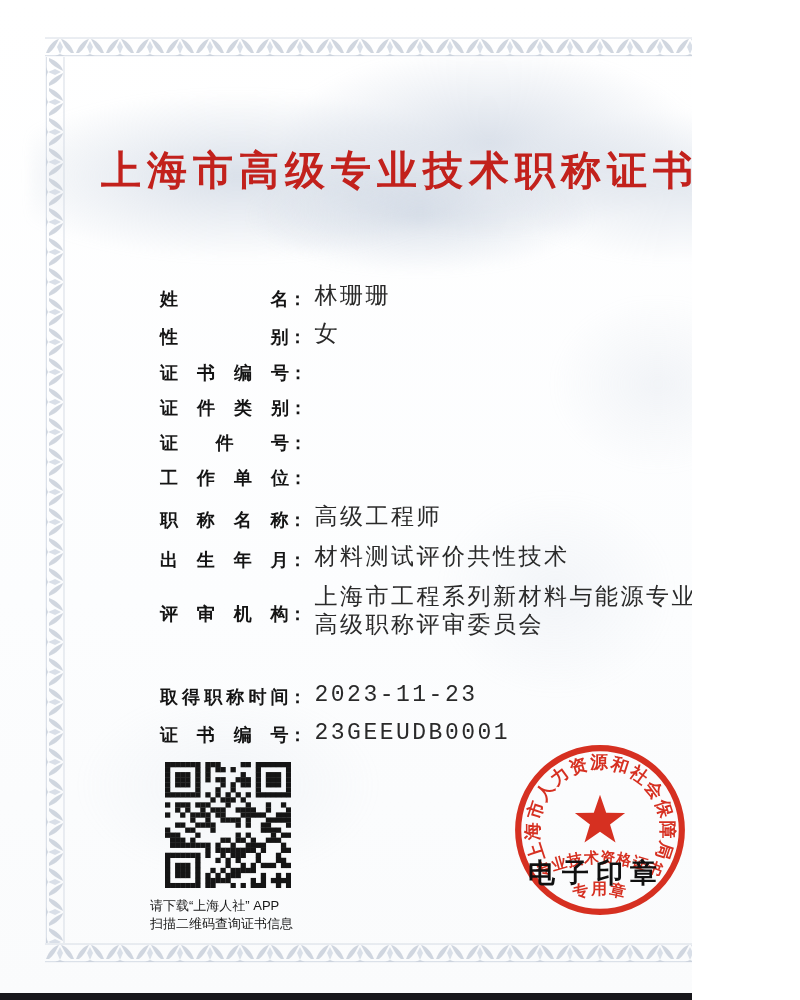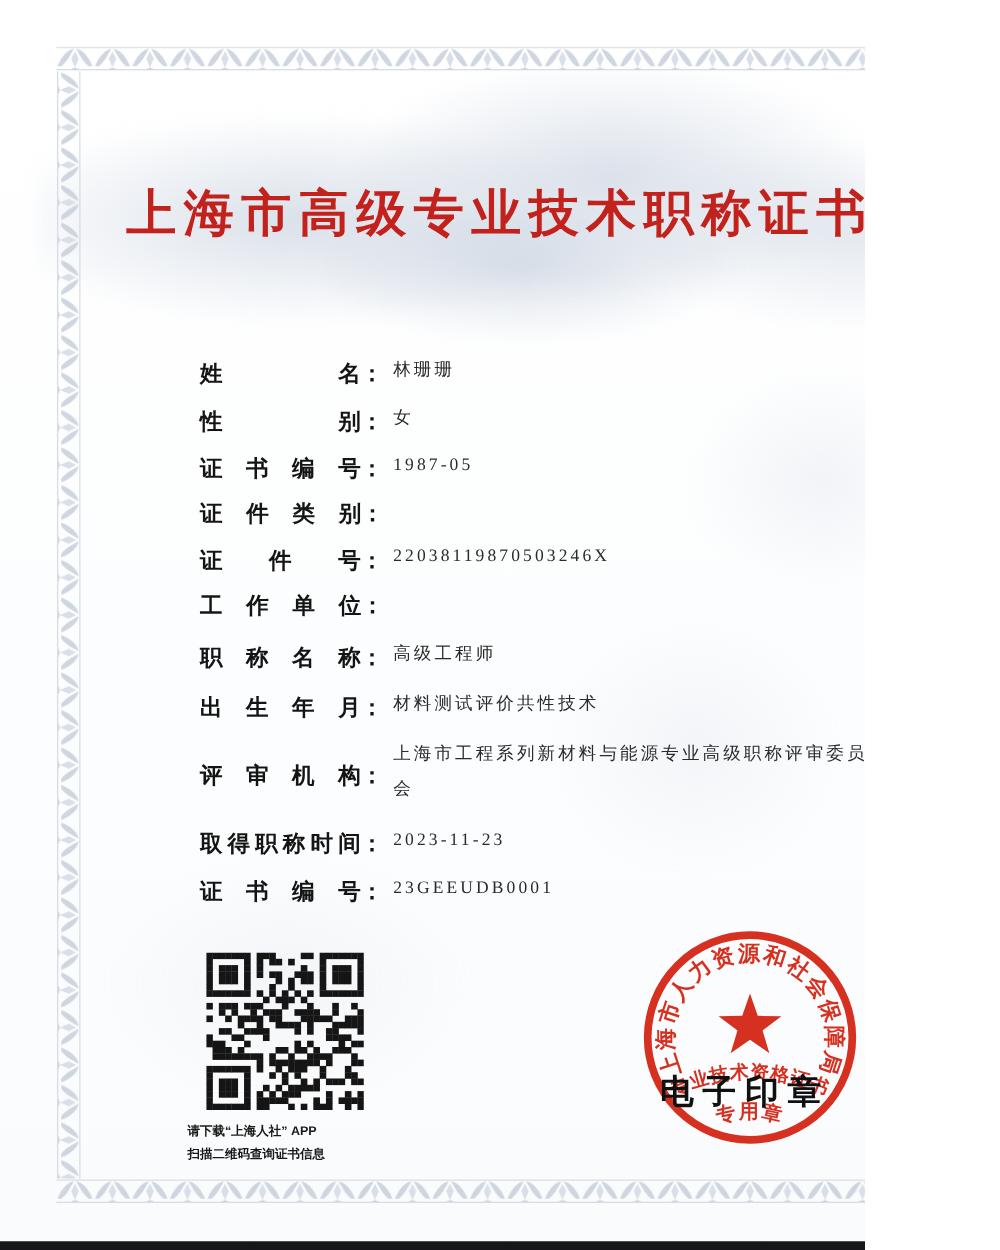--- a/index.html
+++ b/index.html
@@ -38,30 +38,30 @@
 
   .cert-title{position:absolute;left:0;top:143px;width:800px;text-align:center;
     font-size:40px;font-weight:bold;letter-spacing:6px;color:var(--title-red);
     font-family:"Liberation Sans",sans-serif;}
 
   .fields{position:absolute;left:160px;top:286px;width:545px;}
   .row{display:flex;align-items:center;margin-bottom:13px;}
   .row .lab{width:129px;font-weight:bold;font-size:18px;line-height:22px;color:var(--label-text);
     text-align:justify;text-align-last:justify;text-justify:inter-character;}
   .row .colon{font-weight:bold;font-size:18px;line-height:22px;color:var(--label-text);margin:0 8px 0 0;}
-  .row .val{width:392px;font-size:14px;line-height:28px;letter-spacing:2.5px;color:var(--value-text);
-    font-family:Liberation Serif, serif;margin-top:-3px;}
+  .row .val{width:392px;font-size:23px;line-height:28px;letter-spacing:2.5px;color:var(--value-text);
+    font-family:Liberation Mono, monospace;margin-top:-3px;}
   .gap-lg{margin-top:18px;}
-  .gap-md{margin-top:16px;}
+  .gap-md{margin-top:44px;}
   .g2{margin-bottom:15px;}
 
   .qr-block{position:absolute;left:150px;top:762px;width:190px;}
   .qr-svg{display:block;margin-left:15px;width:126px;height:126px;}
   svg.qr-svg rect{fill:var(--qr-dark);}
-  .qr-caption{margin-top:9px;font-size:10px;line-height:18px;font-weight:bold;color:#181818;}
+  .qr-caption{margin-top:9px;font-size:13px;line-height:18px;font-weight:normal;color:#181818;}
 
   .seal{position:absolute;left:512px;top:742px;width:176px;height:176px;}
   .seal-ring{fill:none;stroke:var(--seal-red);stroke-width:7;}
   .seal-star{fill:var(--seal-red);}
   .seal-text{fill:var(--seal-red);font-family:"Liberation Sans",sans-serif;font-weight:bold;}
   .seal-ring-text{font-size:20px;letter-spacing:2px;}
   .seal-mid-text{font-size:17px;letter-spacing:1px;}
   .seal-bottom-text{font-size:18px;letter-spacing:2px;}
   .e-seal-label{position:absolute;left:528px;top:855px;font-size:27px;font-weight:600;
     letter-spacing:7px;color:#101010;font-family:"Liberation Sans",sans-serif;}
@@ -121,30 +121,28 @@
       <div class="val">林珊珊</div>
     </div>
     <div class="row">
       <span class="lab">性别</span>
         <span class="colon">：</span>
       <div class="val">女</div>
     </div>
     <div class="row">
       <span class="lab">证书编号</span>
         <span class="colon">：</span>
-      <div class="val">1987-05</div>
     </div>
     <div class="row">
       <span class="lab">证件类别</span>
         <span class="colon">：</span>
     </div>
     <div class="row">
       <span class="lab">证件号</span>
         <span class="colon">：</span>
-      <div class="val">22038119870503246X</div>
     </div>
     <div class="row">
       <span class="lab">工作单位</span>
         <span class="colon">：</span>
     </div>
     <div class="row g2 gap-lg">
       <span class="lab">职称名称</span>
         <span class="colon">：</span>
       <div class="val">高级工程师</div>
     </div>

